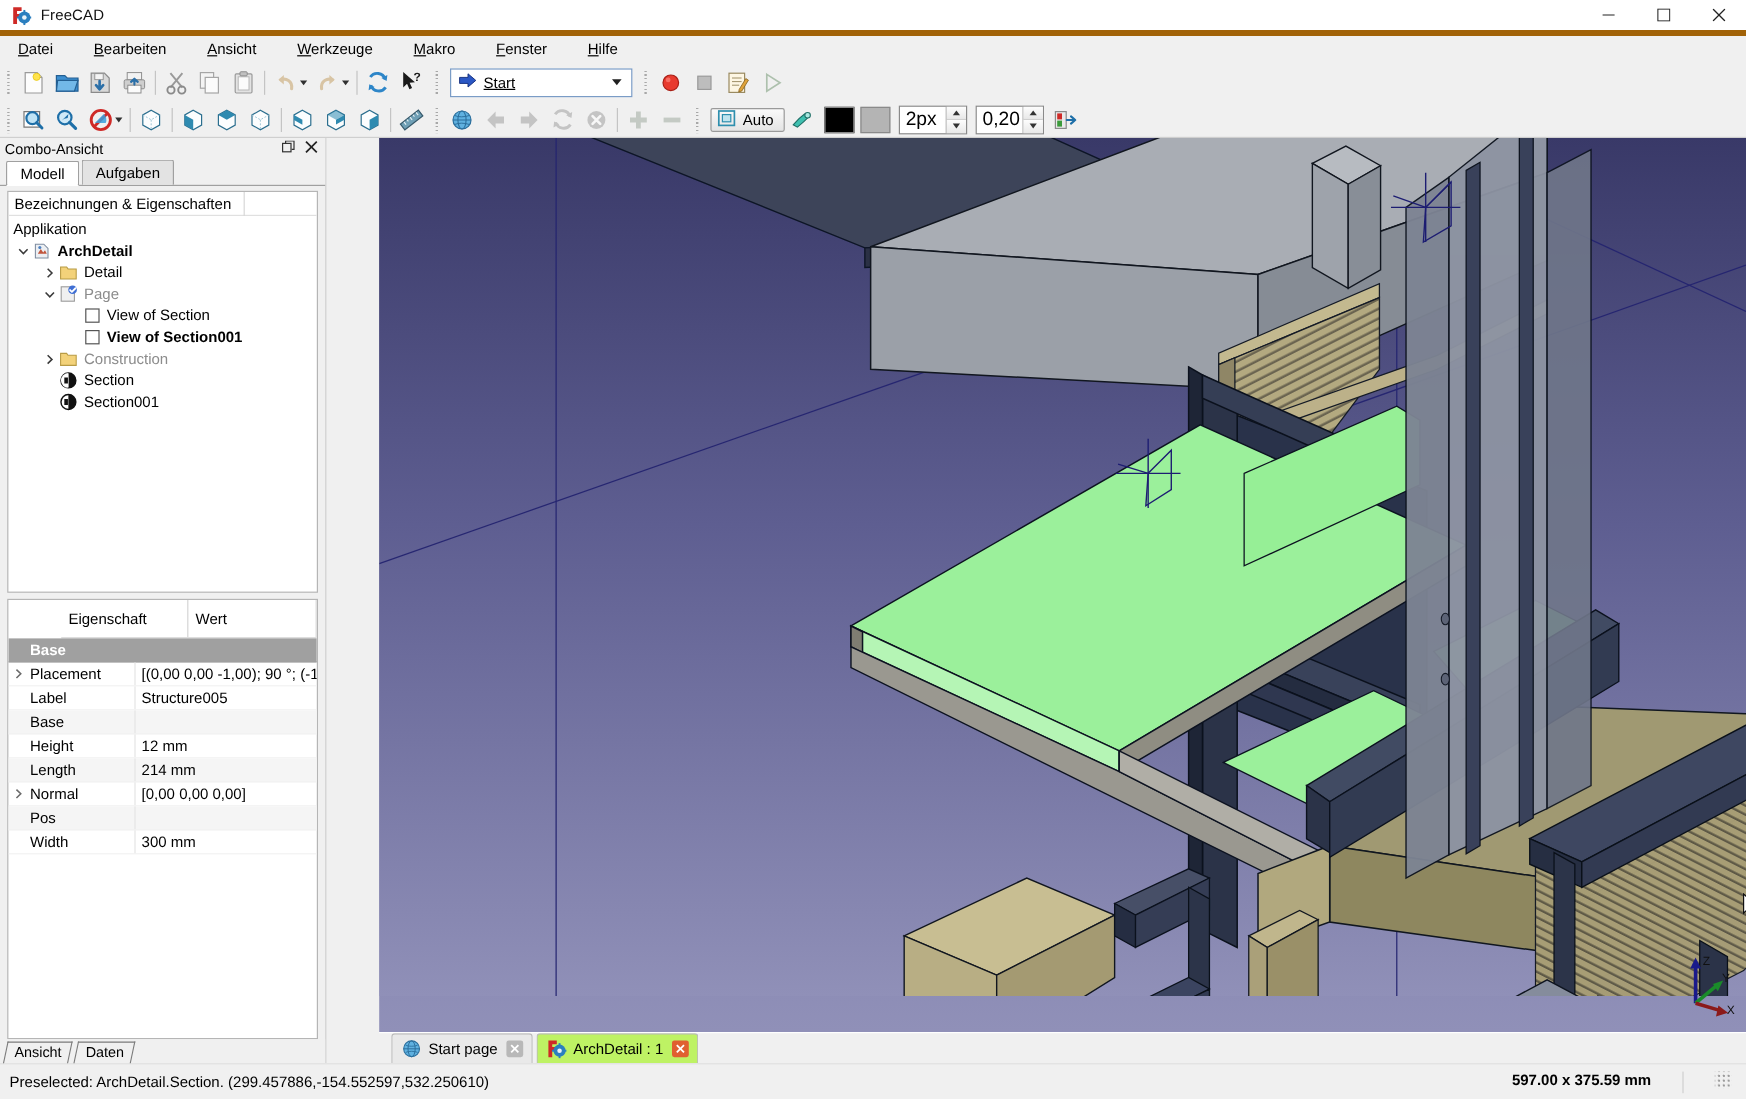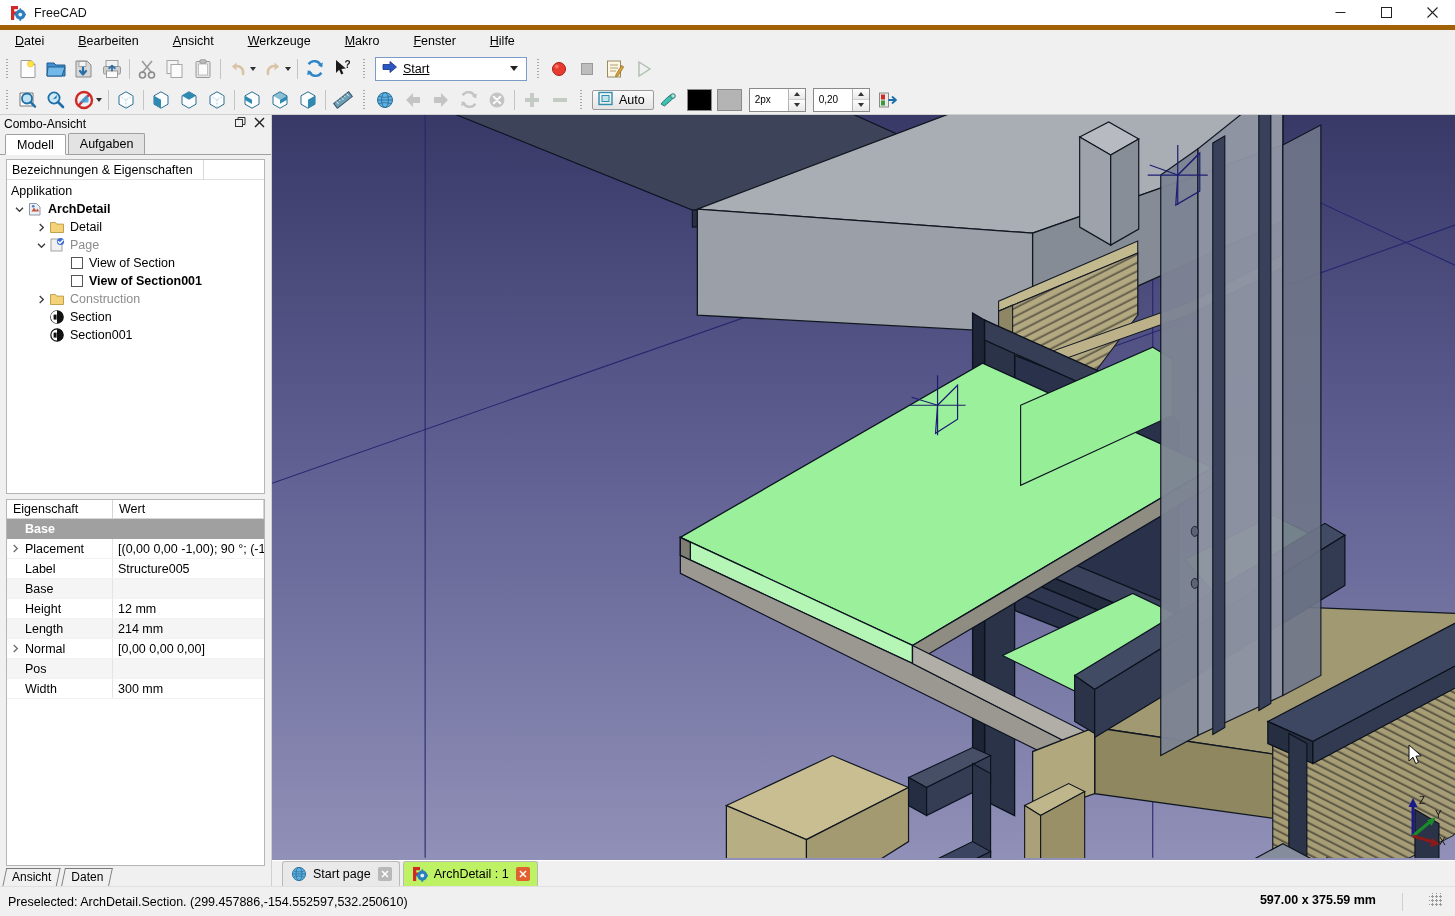--- a/index.html
+++ b/index.html
@@ -147,21 +147,21 @@
     height: 24px;
     display: flex;
     border: 1px solid #8a8a8a;
     background: #fff;
     margin-left: 7px;
   }
   .spin .val {
     width: 38px;
     display: flex; align-items: center;
     padding-left: 5px;
-    font-size: 10px;
+    font-size: 16px;
   }
   .spin .btns {
     width: 17px;
     display: flex; flex-direction: column;
     border-left: 1px solid #b5b5b5;
   }
   .spin .btns div {
     flex: 1;
     display: flex; align-items: center; justify-content: center;
     background: linear-gradient(#fdfdfd,#e8e8e8);
@@ -169,20 +169,21 @@
   .spin .btns div:first-child { border-bottom: 1px solid #cfcfcf; }
   .tri-up { width:0;height:0;border-left:3.5px solid transparent;border-right:3.5px solid transparent;border-bottom:4px solid #333; }
   .tri-dn { width:0;height:0;border-left:3.5px solid transparent;border-right:3.5px solid transparent;border-top:4px solid #333; }
 
   
   .body {
     flex: 1 1 auto;
     display: flex;
     min-height: 0;
     background: #f0f0f0;
+    gap: 44px;
   }
 
   
   .dock {
     width: 272px;
     flex: 0 0 272px;
     display: flex; flex-direction: column;
     background: #f0f0f0;
     border-right: 1px solid #d0d0d0;
   }
@@ -269,23 +270,24 @@
   .prop-panel {
     margin: 5px 6px 0 6px;
     background: #fff;
     border: 1px solid #b5b5b5;
     flex: 1 1 auto;
     display: flex; flex-direction: column;
     overflow: hidden;
   }
   .prop-head {
     display: flex;
-    height: 19px;
+    height: 32px;
     border-bottom: 1px solid #d5d5d5;
     font-size: 12.5px;
+    margin-left: 44px;
   }
   .prop-head .ph {
     display: flex; align-items: center;
     padding-left: 6px;
     border-right: 1px solid #d5d5d5;
     color: #000;
   }
   .prop-head .ph.c1 { width: 106px; flex: 0 0 106px; }
   .prop-head .ph.c2 { flex: 1 1 auto; }
   .prow {

